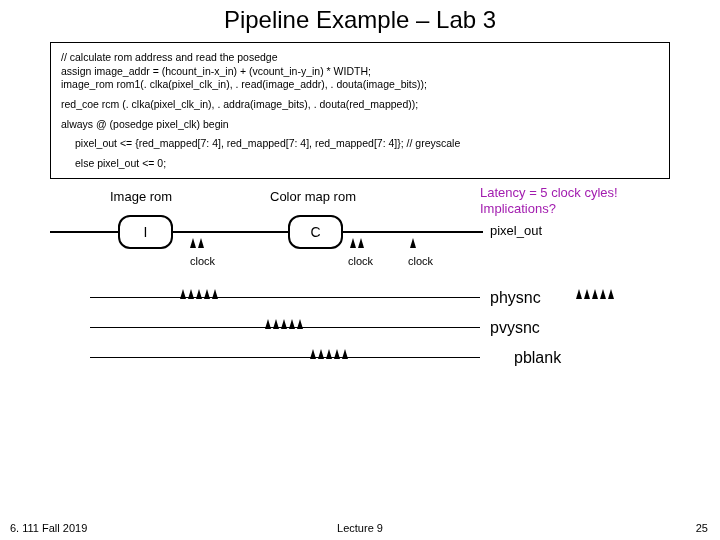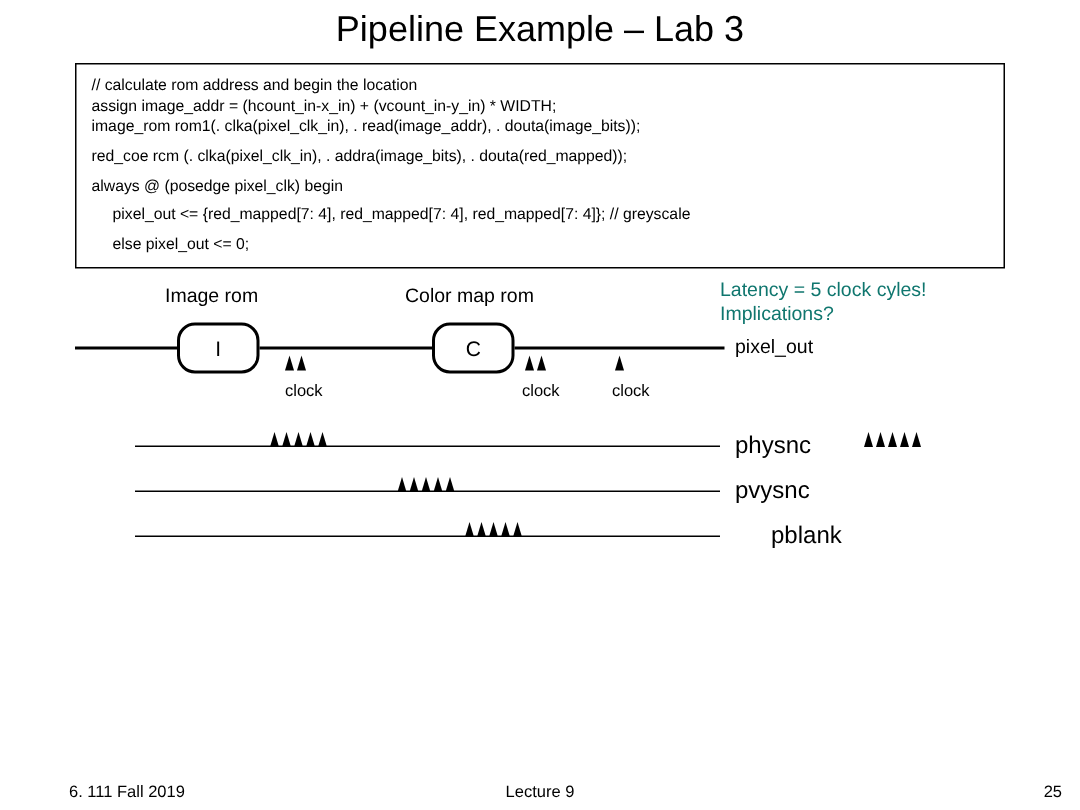--- a/index.html
+++ b/index.html
@@ -24,21 +24,21 @@
     line-height: 1.3;
   }
   .indent { padding-left: 14px; }
   .diagram-row {
     position: relative;
     margin: 10px 50px 0 50px;
     height: 90px;
   }
   .label-image-rom { position: absolute; left: 60px; top: 0; font-size: 13px; }
   .label-color-rom { position: absolute; left: 220px; top: 0; font-size: 13px; }
-  .label-latency { position: absolute; left: 430px; top: -4px; font-size: 13px; color: #0f766e; line-height: 1.2; }
+  .label-latency { position: absolute; left: 430px; top: -4px; font-size: 13px; color: #a21caf; line-height: 1.2; }
   .label-pixel-out { position: absolute; left: 440px; top: 34px; font-size: 13px; }
   .rom-box {
     position: absolute;
     border: 2px solid #000;
     border-radius: 12px;
     width: 55px;
     height: 34px;
     text-align: center;
     line-height: 30px;
     font-size: 14px;
@@ -53,31 +53,31 @@
   .arr-group { position: absolute; }
   .arr { display: inline-block; width: 0; height: 0; border-bottom: 10px solid #000; border-left: 3px solid transparent; border-right: 3px solid transparent; margin-right: 2px; }
   .clock-label { position: absolute; font-size: 11px; }
   .lower-diagram {
     position: relative;
     margin: 0 50px;
     height: 140px;
   }
   .sig-line { position: absolute; height: 1px; background: #000; }
   .sig-label { position: absolute; font-size: 16px; }
-  .footer-left { position: absolute; left: 10px; bottom: 6px; font-size: 11px; margin-left: 36px; }
+  .footer-left { position: absolute; left: 10px; bottom: 6px; font-size: 11px; }
   .footer-center { position: absolute; left: 0; right: 0; bottom: 6px; text-align: center; font-size: 11px; }
   .footer-right { position: absolute; right: 12px; bottom: 6px; font-size: 11px; }
 </style>
 </head>
 <body>
 
 <div class="title">Pipeline Example – Lab 3</div>
 
 <div class="code-box">
-  <div>// calculate rom address and begin the location</div>
+  <div>// calculate rom address and read the posedge</div>
   <div>assign image_addr = (hcount_in-x_in) + (vcount_in-y_in) * WIDTH;</div>
   <div>image_rom  rom1(. clka(pixel_clk_in), . read(image_addr), . douta(image_bits));</div>
   <div style="height:6px"></div>
   <div>red_coe rcm (. clka(pixel_clk_in), . addra(image_bits), . douta(red_mapped));</div>
   <div style="height:6px"></div>
   <div>always @ (posedge pixel_clk) begin</div>
   <div style="height:6px"></div>
   <div class="indent">pixel_out &lt;= {red_mapped[7: 4], red_mapped[7: 4], red_mapped[7: 4]}; // greyscale</div>
   <div style="height:6px"></div>
   <div class="indent">else pixel_out &lt;= 0;</div>

